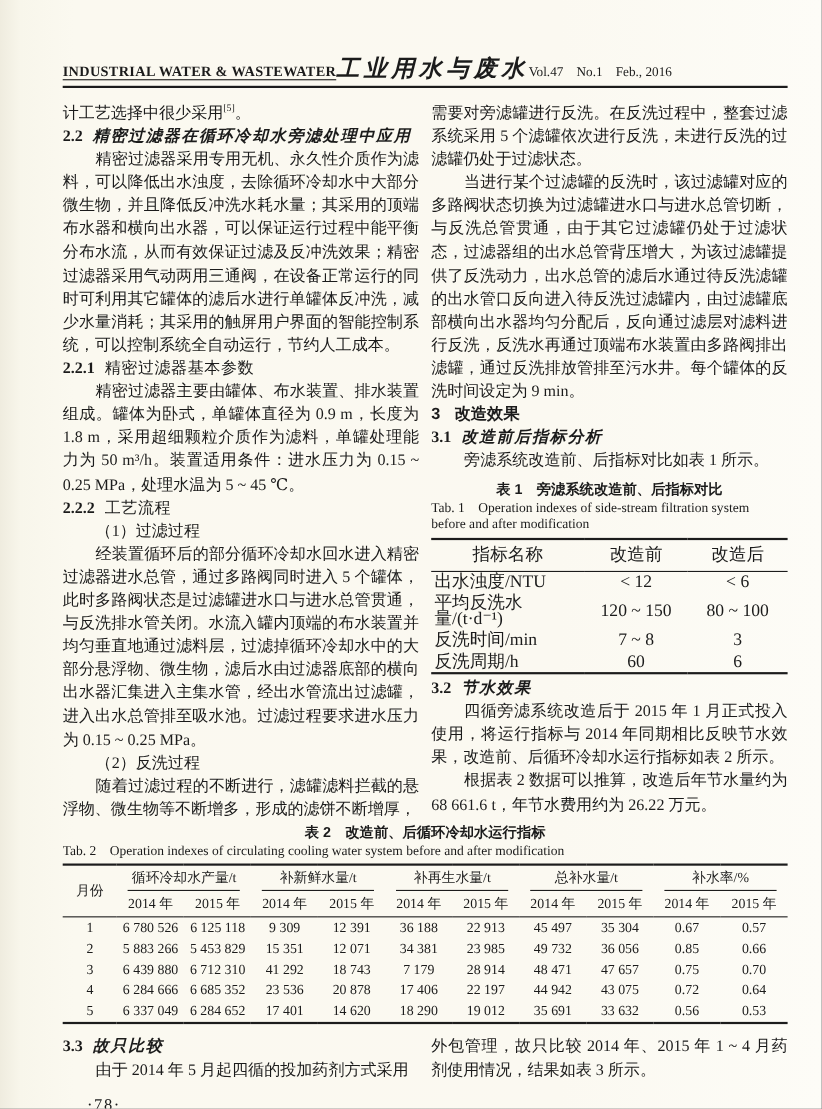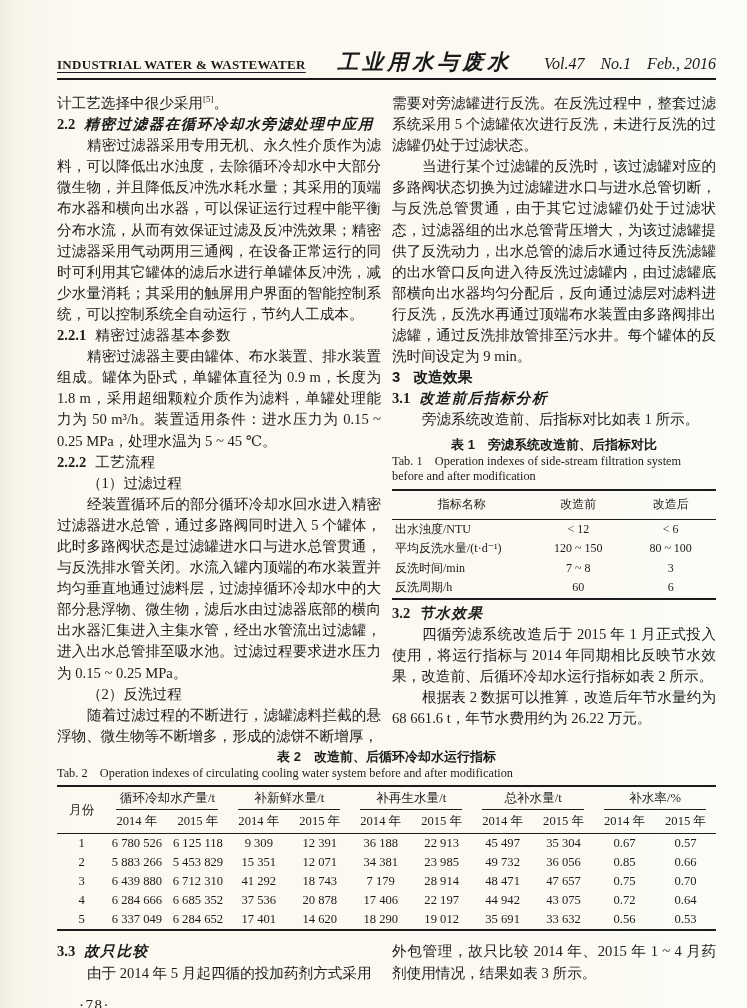--- a/index.html
+++ b/index.html
@@ -3,47 +3,47 @@
 <meta charset="utf-8">
 <style>
   html,body{margin:0;padding:0;background:#888;}
   .page{
     position:relative;width:747px;height:1008px;margin:0 auto;overflow:hidden;
     background:linear-gradient(90deg,#efecdf 0%,#f8f6eb 2.5%,#fbf9f0 9%,#fbf9f1 68%,#fdfcf7 100%);
     color:#1b1b1b;font-family:"Liberation Serif","DejaVu Serif",serif;
   }
   .content{padding:45px 31px 0 57px;}
   
-  .header{display:flex;justify-content:space-between;align-items:flex-end;
+  .header{display:flex;align-items:flex-end;
     border-bottom:2.5px solid #1c1c1c;padding-bottom:5px;}
   .j-en{font-size:13px;font-weight:bold;letter-spacing:.3px;
     text-decoration:underline;text-underline-offset:3px;white-space:pre;}
   .j-cn{font-size:21px;font-weight:bold;font-style:italic;letter-spacing:4px;
     transform:translateY(3px);white-space:pre;}
-  .j-vol{font-size:16px;white-space:pre;font-style:italic;}
+  .j-vol{font-size:12px;white-space:pre;}
   
   .cols{display:flex;gap:11px;margin-top:13px;}
   .col{width:324px;font-size:14.6px;line-height:21.1px;text-align:justify;}
   .para{text-indent:2.05em;}
   .para.cont{text-indent:0;}
   sup{font-size:9px;line-height:0;}
   .heading{text-align:left;}
   .h-num{font-weight:bold;margin-right:9px;}
   .h2 .h-title{font-style:italic;letter-spacing:1.5px;font-weight:600;}
   .h3 .h-title{letter-spacing:.5px;}
   .h1{font-family:"Liberation Sans","DejaVu Sans",sans-serif;font-weight:bold;font-size:14.8px;}
   .h1 .h-num{margin-right:13px;}
   
   .tblock{margin:5px 0 3px;}
   .cap-cn{text-align:center;font-family:"Liberation Sans","DejaVu Sans",sans-serif;
     font-weight:bold;font-size:13px;line-height:18px;white-space:pre;}
   .cap-en{font-size:12.3px;line-height:15.5px;white-space:pre;font-family:Liberation Serif, serif;}
   table.tbl{width:100%;border-collapse:collapse;margin-top:4px;
     border-top:2px solid #1c1c1c;border-bottom:2px solid #1c1c1c;
-    font-size:12px;color:#1b1b1b;}
+    font-size:16px;color:#1b1b1b;}
   .tbl th{font-weight:normal;}
   
   .t1 thead th{border-bottom:1px solid #1c1c1c;padding:3px 2px 4px;text-align:center;}
   .t1 tbody td{padding:3px 2px;text-align:center;line-height:13.5px;}
   .t1 tbody td.first{text-align:left;padding-left:3px;}
   .t1 col.c1{width:43%;}.t1 col.c2{width:29%;}.t1 col.c3{width:28%;}
   
   .t2{margin-top:1px;}
   .t2 table{font-size:12.6px;}
   .t2 th.mh{border-bottom:1px solid #1c1c1c;width:7.5%;padding:2px 0;}
@@ -213,21 +213,21 @@
               <td>28 914</td>
               <td>48 471</td>
               <td>47 657</td>
               <td>0.75</td>
               <td>0.70</td>
             </tr>
             <tr>
               <td>4</td>
               <td>6 284 666</td>
               <td>6 685 352</td>
-              <td>37 536</td>
+              <td>23 536</td>
               <td>20 878</td>
               <td>17 406</td>
               <td>22 197</td>
               <td>44 942</td>
               <td>43 075</td>
               <td>0.72</td>
               <td>0.64</td>
             </tr>
             <tr>
               <td>5</td>

